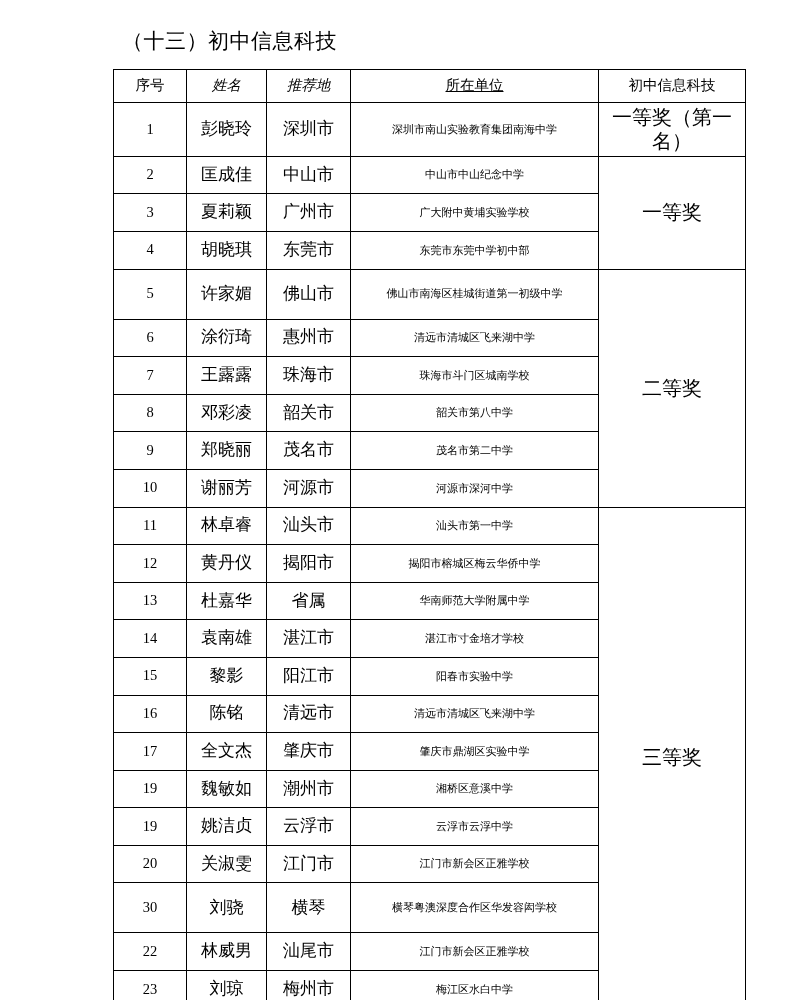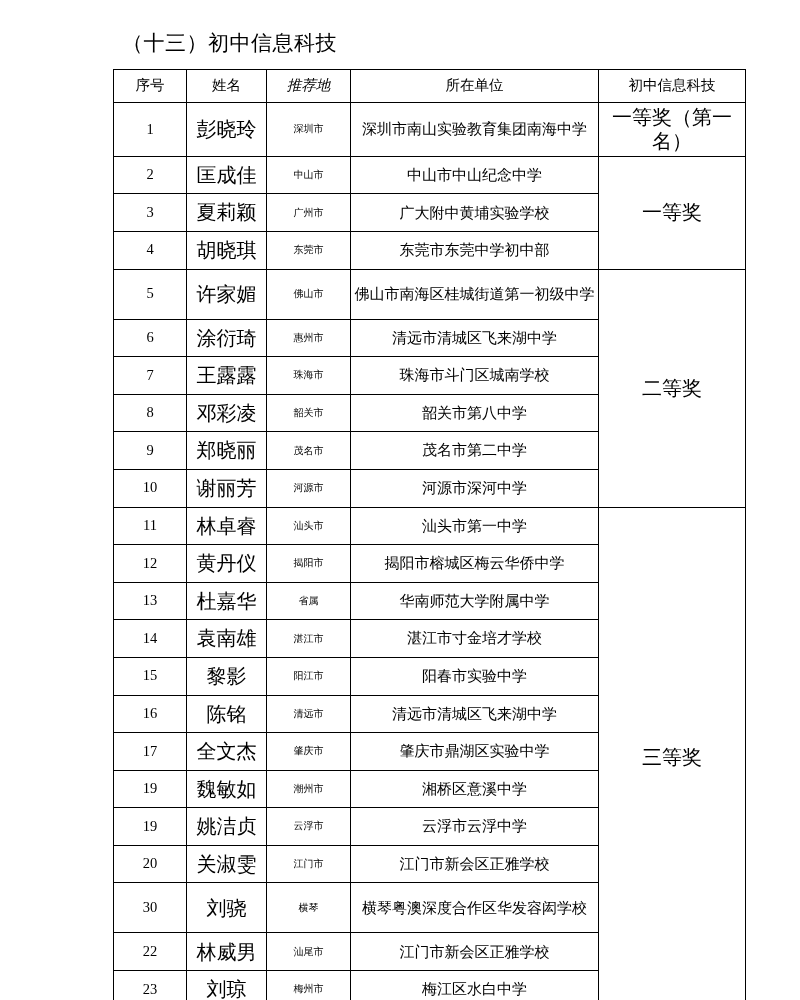--- a/index.html
+++ b/index.html
@@ -22,21 +22,21 @@
     padding: 0;
   }
   .doc-title {
     position: absolute;
     left: 122px;
     top: 30px;
     font-size: 21px;
     letter-spacing: 0.5px;
     line-height: 1.25;
     white-space: nowrap;
-    font-family: Liberation Serif, serif;
+    font-family: Liberation Mono, monospace;
   }
   table.award-table {
     position: absolute;
     left: 113px;
     top: 69px;
     width: 597px;
     border-collapse: collapse;
     table-layout: fixed;
     font-size: 14.5px;
   }
@@ -44,33 +44,33 @@
   table.award-table th {
     border: 1px solid #000000;
     text-align: center;
     vertical-align: middle;
     padding: 2px 3px;
     font-weight: normal;
     line-height: 1.22;
     font-family: "Liberation Serif", "DejaVu Serif", serif;
   }
   th.col-no   { width: 66px; }
-  th.col-name { width: 73px; }
+  th.col-name { width: 73px; font-style: italic; }
   th.col-area { width: 77px; font-style: italic; }
-  th.col-unit { width: 241px; }
+  th.col-unit { width: 241px; text-decoration: underline; }
   th.col-award{ width: 140px; }
 
   thead tr { height: 33px; }
   tbody tr { height: 37.6px; }
   tbody tr.tall { height: 50px; }
 
   td.cell-no   { font-size: 14.5px; }
-  td.cell-name { font-size: 20px; }
-  td.cell-area { font-size: 10px; }
-  td.cell-unit { font-size: 15px; }
+  td.cell-name { font-size: 17px; }
+  td.cell-area { font-size: 17px; }
+  td.cell-unit { font-size: 11px; }
   td.cell-award{ font-size: 20px; }
 </style>
 </head>
 <body>
 
 <div class="page">
 
   <div class="doc-title">（十三）初中信息科技</div>
 
   <table class="award-table">

